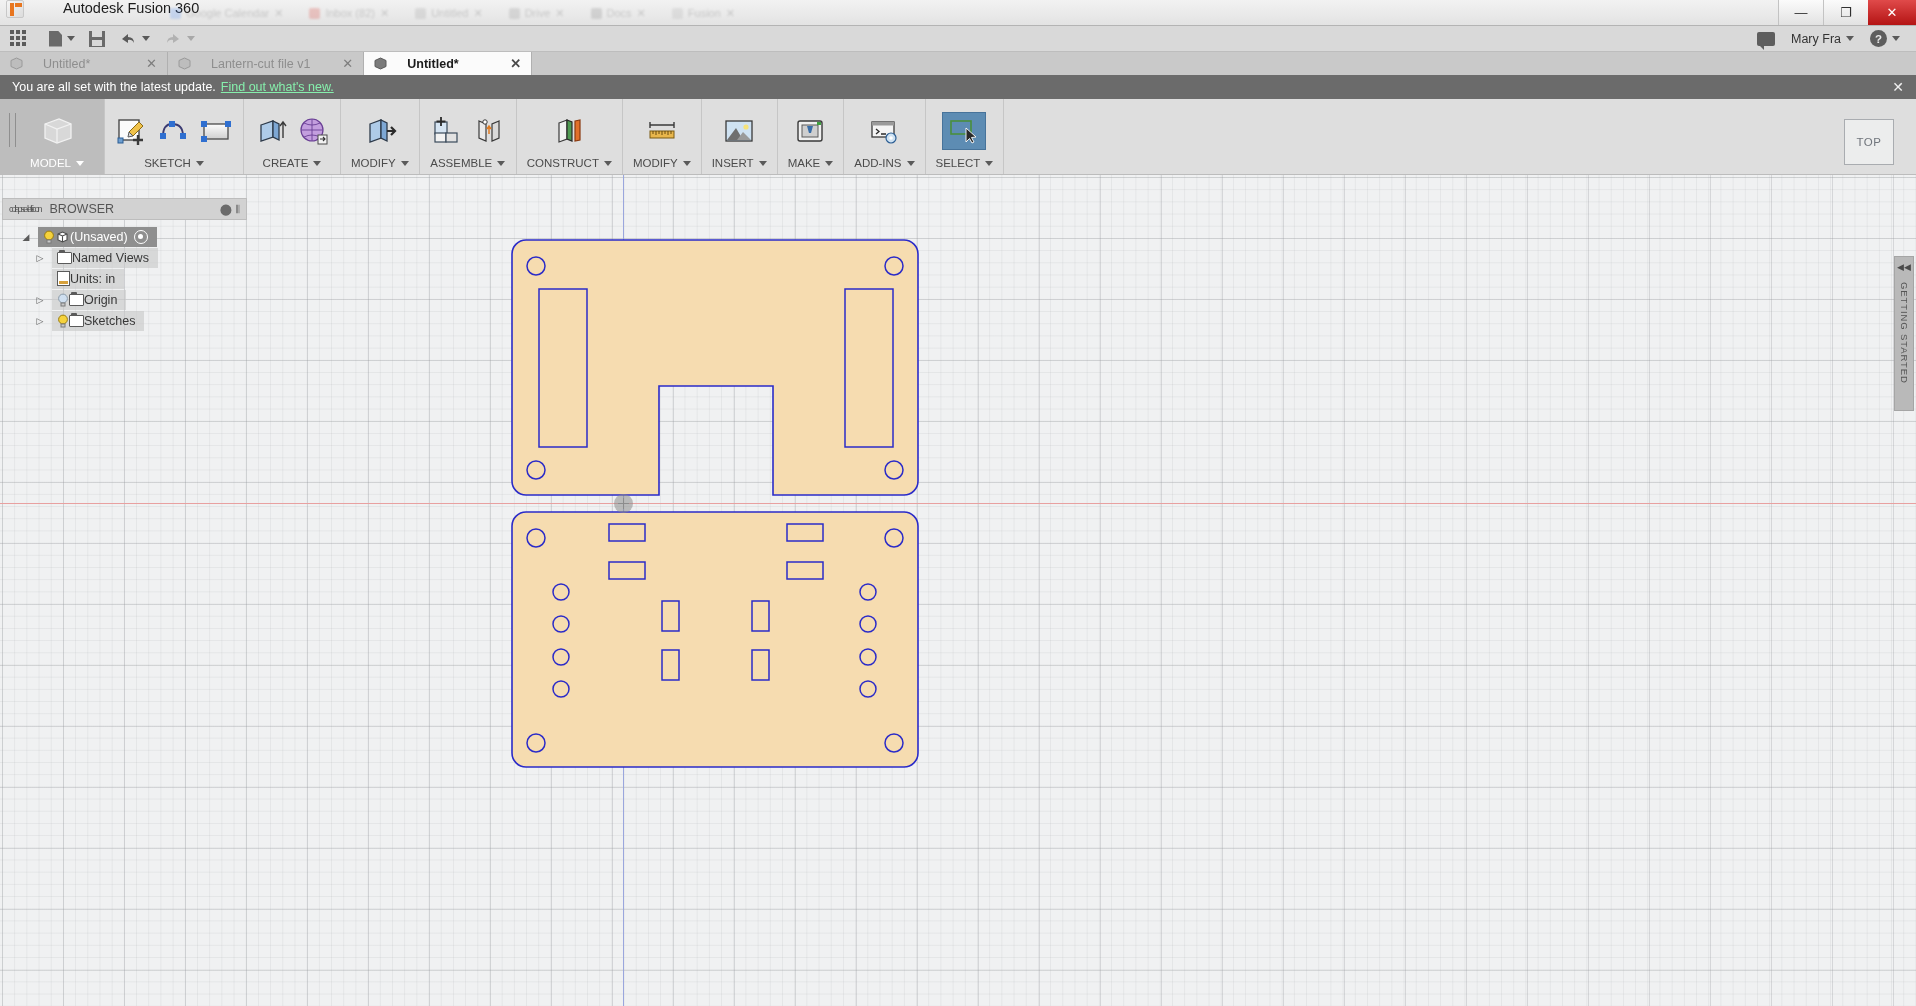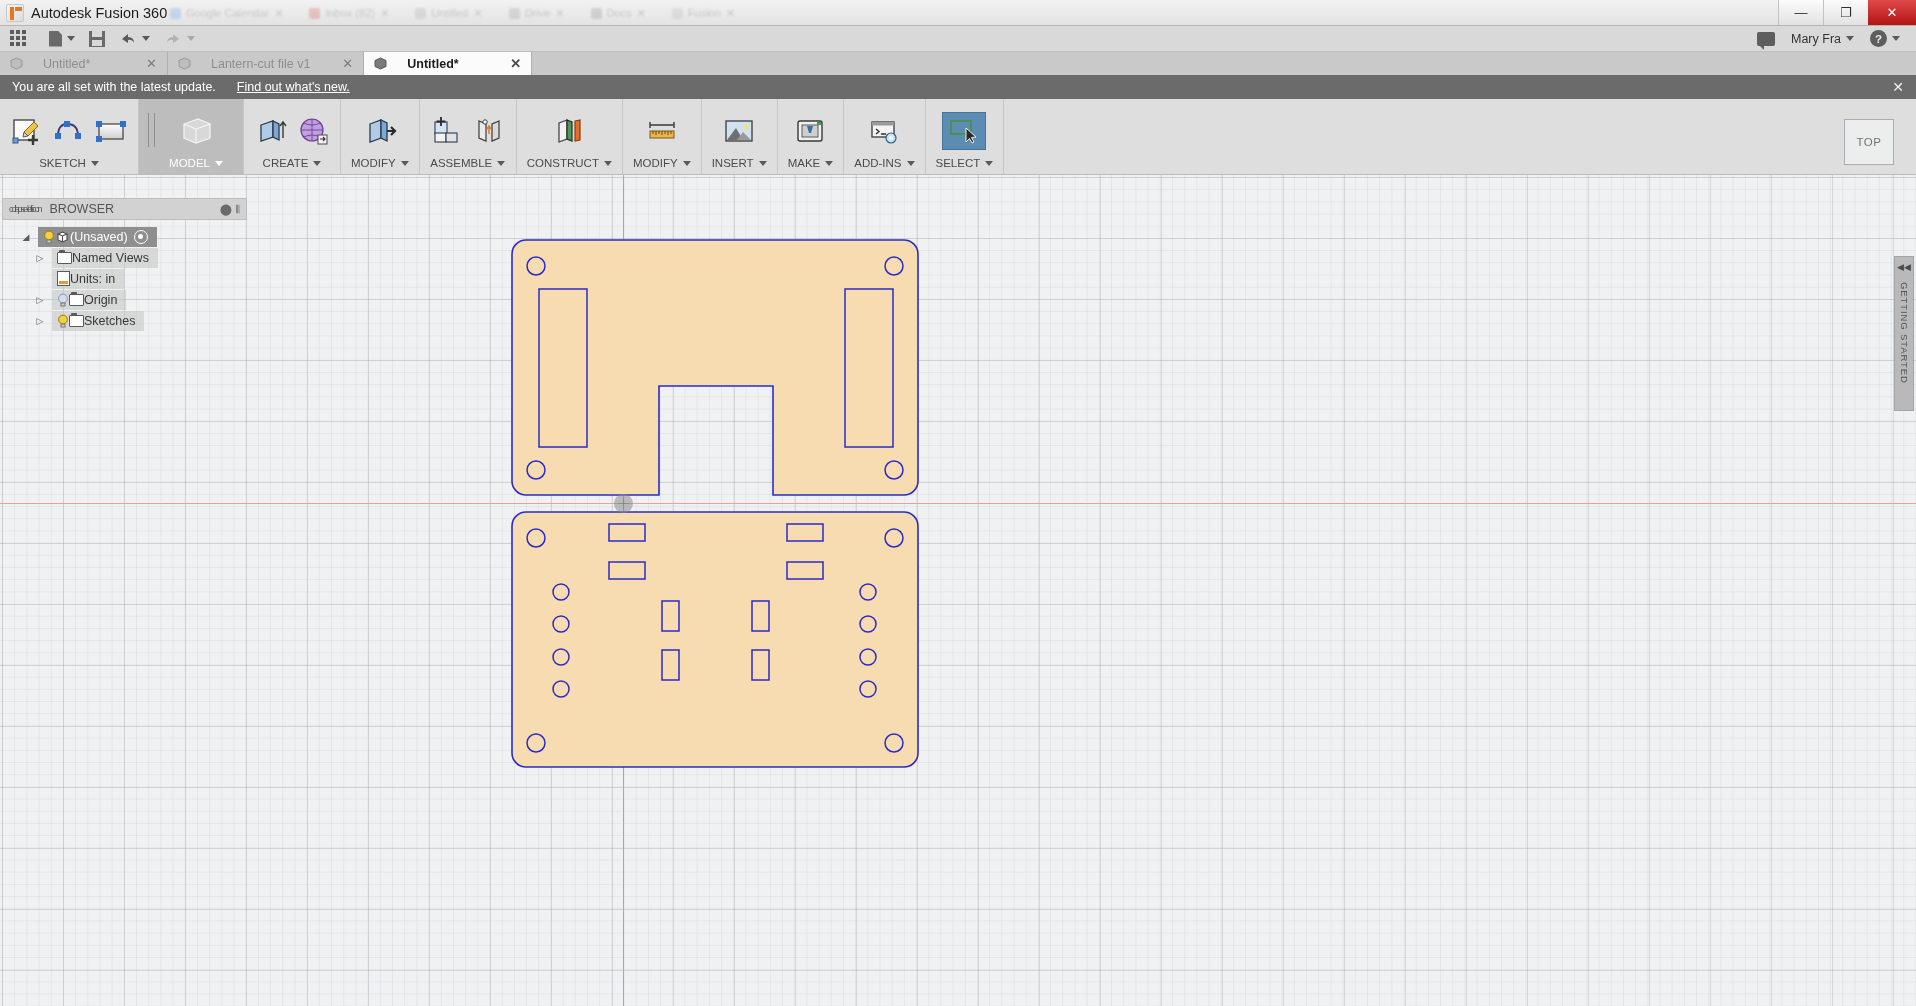--- a/index.html
+++ b/index.html
@@ -8,21 +8,21 @@
     font-family: "Liberation Sans", sans-serif;
     background: #d6d6d6;
   }
   #app { position: relative; width: 1916px; height: 1006px; }
 
   
   .titlebar {
     position: absolute; top: 0; left: 0; width: 1916px; height: 26px;
     background: linear-gradient(#f2f2f2, #e3e3e3);
     border-bottom: 1px solid #b4b4b4;
-    display: flex; align-items: center;
+    display: flex; align-items: flex-start; gap: 32px;
   }
   .title-logo {
     width: 18px; height: 18px; margin-left: 6px; margin-right: 7px;
     background: linear-gradient(135deg,#f5f5f5,#dcdcdc);
     border: 1px solid #c8c8c8; border-radius: 2px;
     position: relative; flex: 0 0 auto;
   }
   .title-logo::before {
     content: ""; position: absolute; left: 3px; top: 2px;
     width: 4px; height: 13px; background: #e8761f;
@@ -99,21 +99,21 @@
   .tab-label { flex: 1 1 auto; white-space: nowrap; }
   .tab-close { font-size: 13px; color: #7d7d7d; margin-left: 12px; }
   .tab.active .tab-close { color: #4a4a4a; }
 
   
   .notify {
     position: absolute; top: 75px; left: 0; width: 1916px; height: 24px;
     background: #6b6b6b; color: #fff; display: flex; align-items: center;
     padding: 0 12px; font-size: 12.5px;
   }
-  .notify a { color: #ffffff; margin-left: 21px; }
+  .notify a { color: #86efac; margin-left: 5px; }
   .notify-close { margin-left: auto; font-size: 14px; color: #f0f0f0; }
 
   
   .ribbon {
     position: absolute; top: 99px; left: 0; width: 1916px; height: 76px;
     background: #dedede; border-bottom: 1px solid #bcbcbc;
     display: flex; align-items: stretch;
   }
   .panel {
     display: flex; flex-direction: column; align-items: center;
@@ -375,20 +375,36 @@
   </div>
 
   <div class="notify">
     <span>You are all set with the latest update.</span>
     <a href="#">Find out what's new.</a>
     <span class="notify-close">✕</span>
   </div>
 
   <div class="ribbon">
 
+    <div class="panel model">
+      <div class="panel-icons">
+        <span class="ribbon-ico big">
+          <svg width="44" height="34" viewBox="0 0 44 34">
+            <path d="M10 10 L24 5 L36 10 L36 24 L22 29 L10 24 Z" fill="#d8d8d8" stroke="#f2f2f2" stroke-width="1.3"></path>
+            <path d="M10 10 L22 15 L36 10" fill="none" stroke="#f2f2f2" stroke-width="1.3"></path>
+            <path d="M22 15 L22 29" fill="none" stroke="#f2f2f2" stroke-width="1.3"></path>
+          </svg>
+        </span>
+      </div>
+      <div class="panel-label">
+        <span>MODEL</span>
+          <span class="lbl-caret"></span>
+      </div>
+    </div>
+
     <div class="panel">
       <div class="panel-icons">
         <span class="ribbon-ico">
           <svg width="34" height="34" viewBox="0 0 34 34">
             <rect x="4" y="6" width="20" height="20" fill="#fbfbfb" stroke="#4a4a4a" stroke-width="1.4"></rect>
             <rect x="3" y="24" width="5" height="5" fill="#6f9fd0" stroke="#2a5d93"></rect>
             <path d="M14 18 L24 8 L28 12 L18 22 Z" fill="#f0c24a" stroke="#8a6a12"></path>
             <path d="M14 18 L13 23 L18 22 Z" fill="#d8d8d8" stroke="#5a5a5a"></path>
             <path d="M18 26 h10 M23 21 v10" stroke="#3a3a3a" stroke-width="2.4" fill="none"></path>
           </svg>
@@ -411,36 +427,20 @@
                 </linearGradient>
               </defs>
             <rect x="2" y="7" width="6" height="6" fill="#2f6fd0"></rect>
             <rect x="26" y="7" width="6" height="6" fill="#2f6fd0"></rect>
             <rect x="2" y="22" width="6" height="6" fill="#2f6fd0"></rect>
           </svg>
         </span>
       </div>
       <div class="panel-label">
         <span>SKETCH</span>
-          <span class="lbl-caret"></span>
-      </div>
-    </div>
-
-    <div class="panel model">
-      <div class="panel-icons">
-        <span class="ribbon-ico big">
-          <svg width="44" height="34" viewBox="0 0 44 34">
-            <path d="M10 10 L24 5 L36 10 L36 24 L22 29 L10 24 Z" fill="#d8d8d8" stroke="#f2f2f2" stroke-width="1.3"></path>
-            <path d="M10 10 L22 15 L36 10" fill="none" stroke="#f2f2f2" stroke-width="1.3"></path>
-            <path d="M22 15 L22 29" fill="none" stroke="#f2f2f2" stroke-width="1.3"></path>
-          </svg>
-        </span>
-      </div>
-      <div class="panel-label">
-        <span>MODEL</span>
           <span class="lbl-caret"></span>
       </div>
     </div>
 
     <div class="panel">
       <div class="panel-icons">
         <span class="ribbon-ico">
           <svg width="34" height="34" viewBox="0 0 34 34">
             <path d="M7 11 L19 7 L19 23 L7 27 Z" fill="#aecbe8" stroke="#2d3a4a" stroke-width="1.3"></path>
             <path d="M19 7 L25 10 L25 26 L19 23 Z" fill="#7da7d4" stroke="#2d3a4a" stroke-width="1.3"></path>

